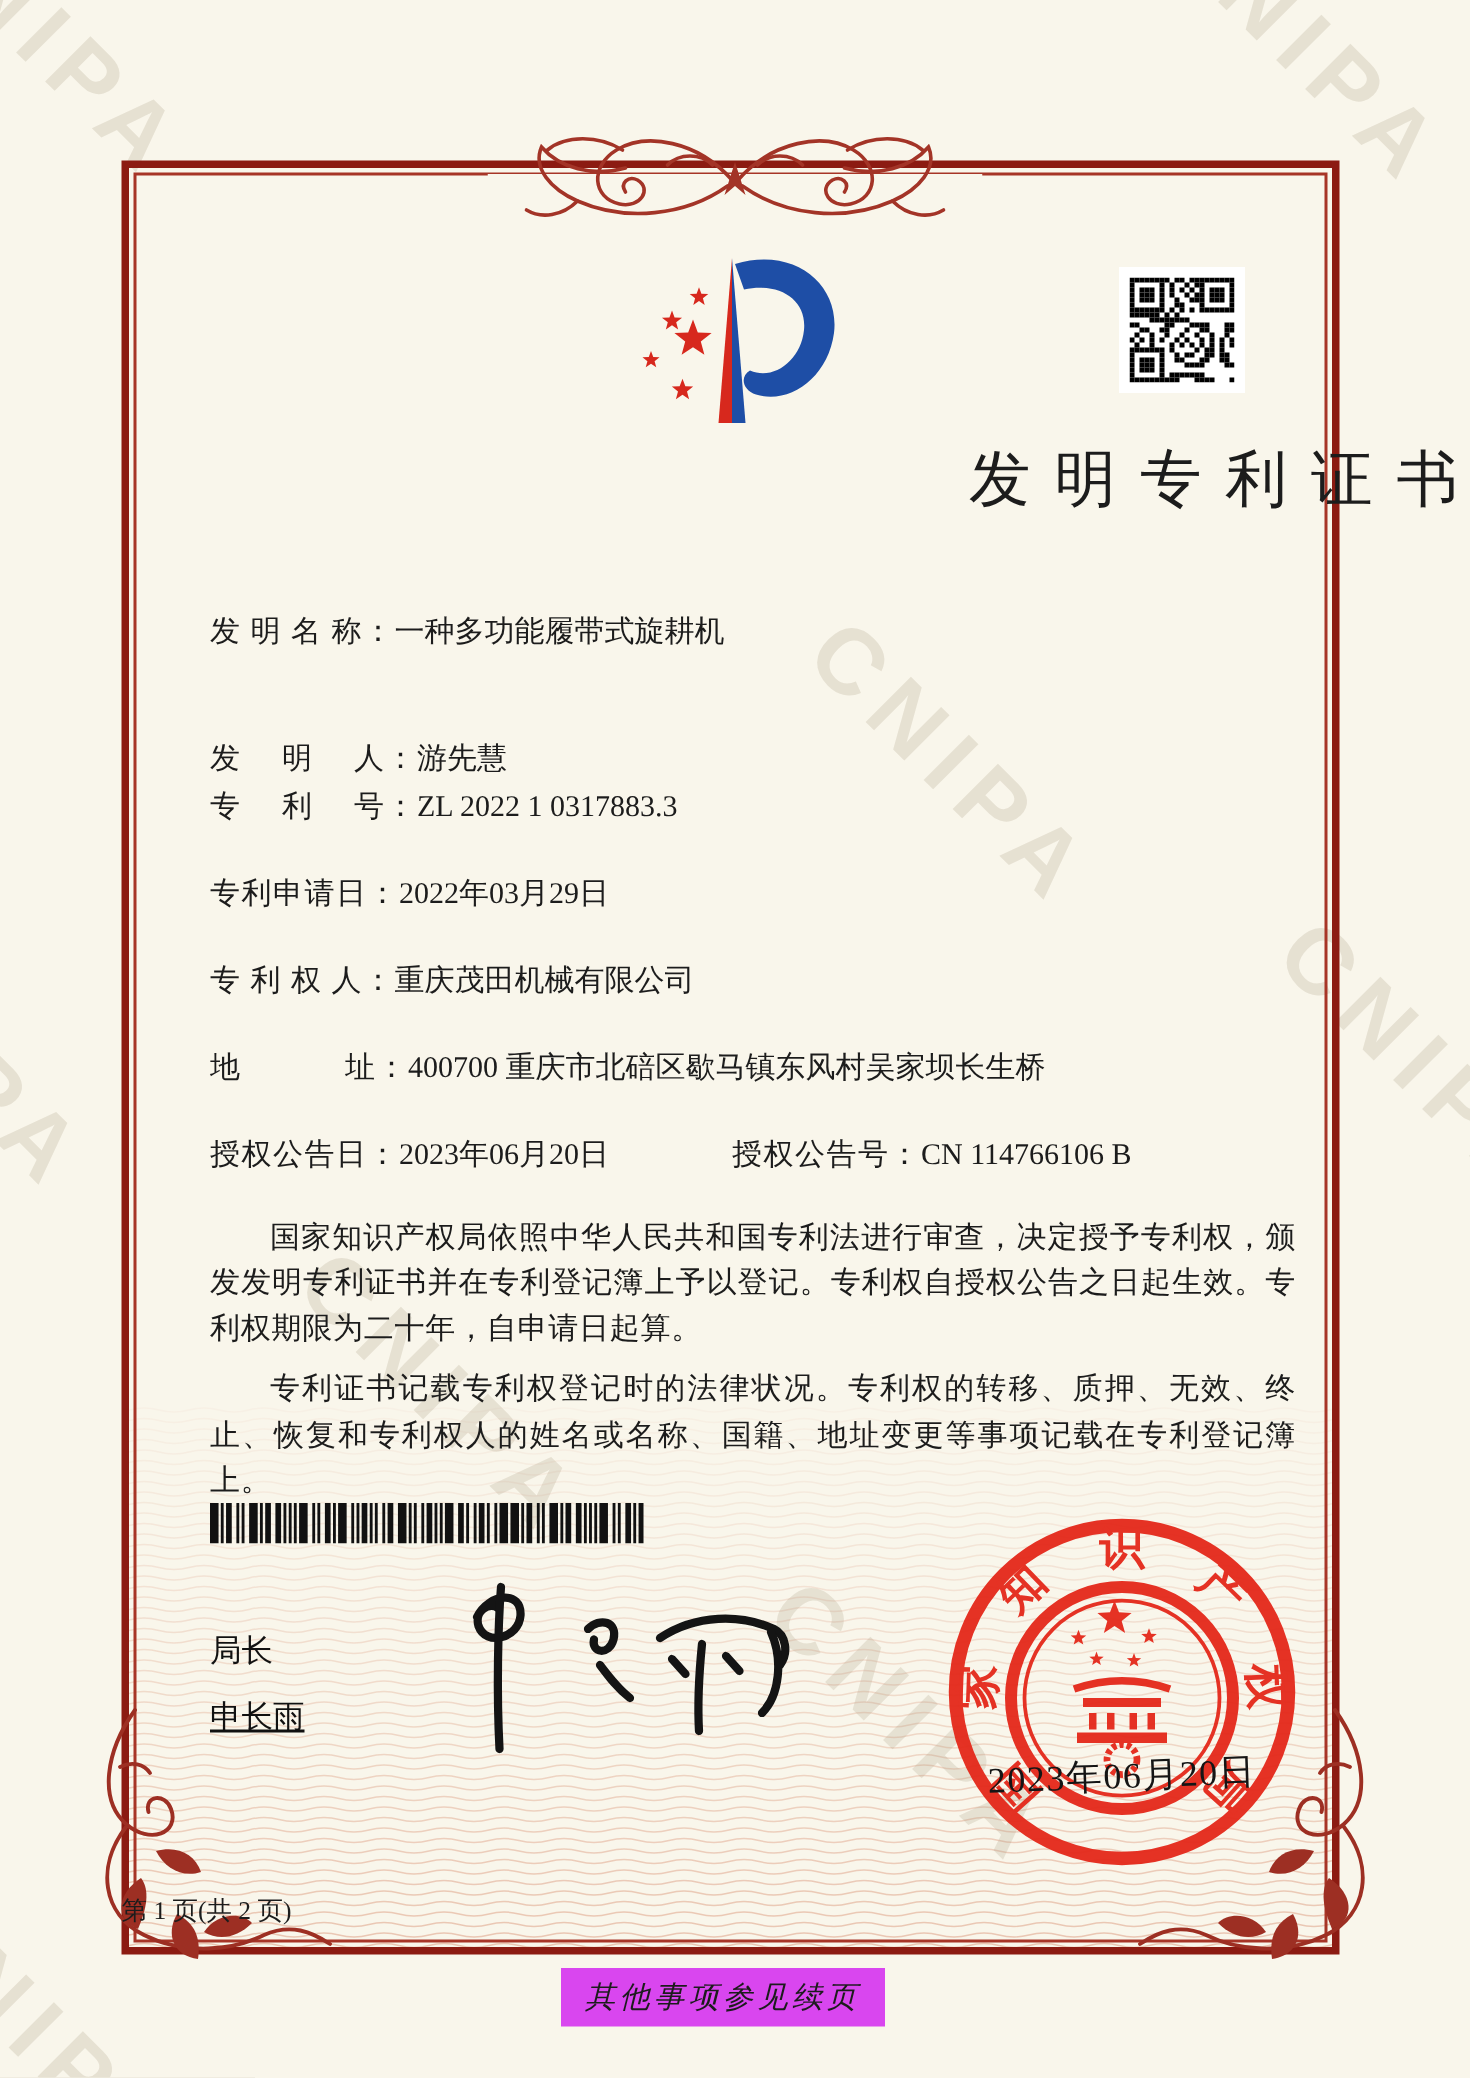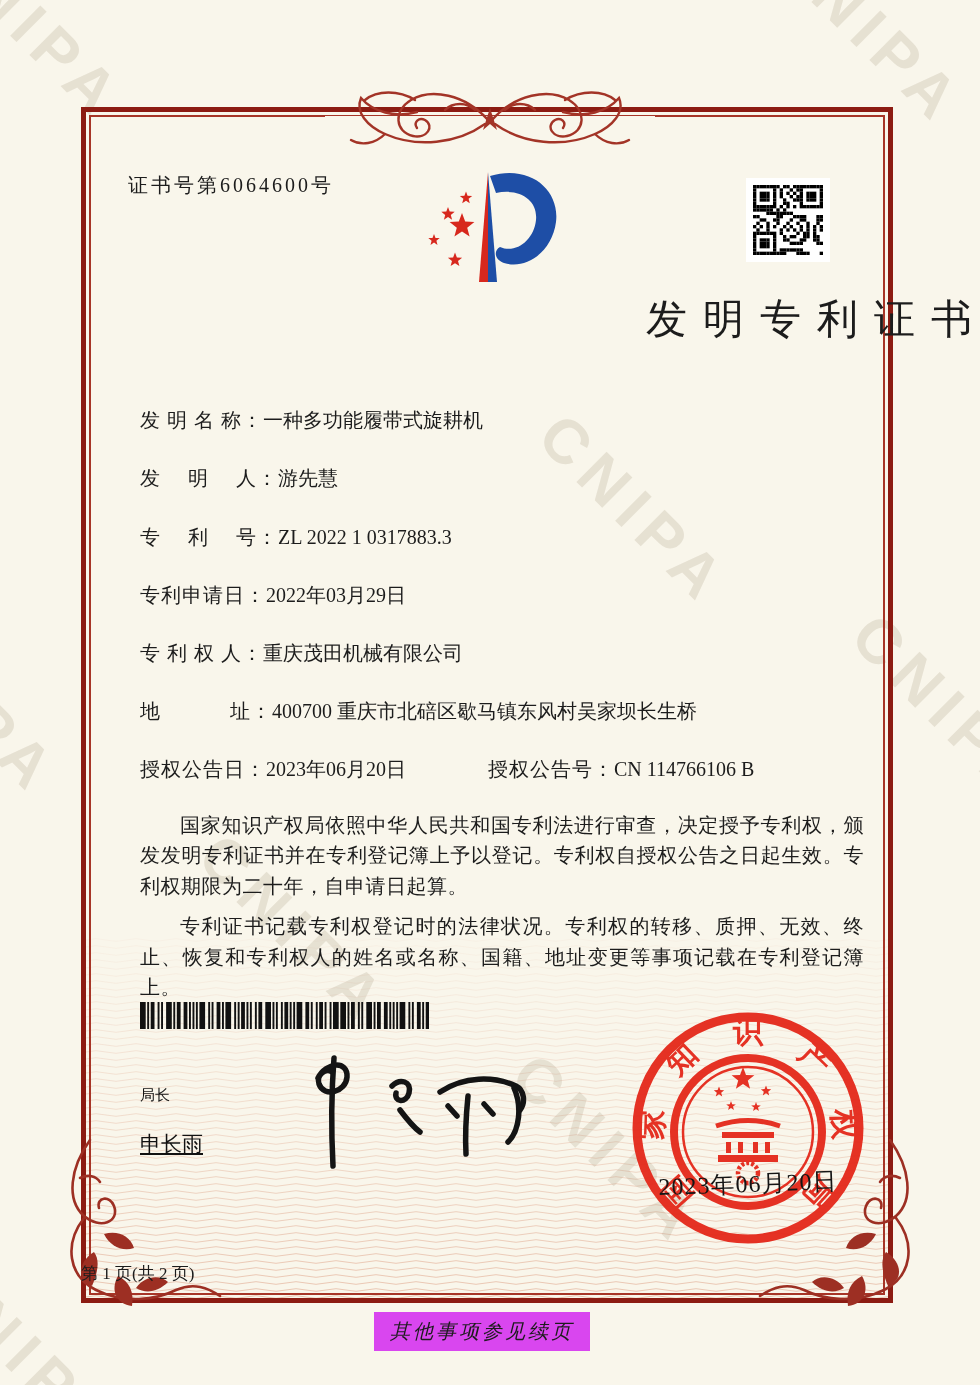--- a/index.html
+++ b/index.html
@@ -18,30 +18,30 @@
   
   .cert-no{position:absolute;left:128px;top:172px;font-size:20px;letter-spacing:3px;z-index:5;}
   .logo{position:absolute;left:424px;top:164px;z-index:5;}
   .qr-box{position:absolute;left:746px;top:178px;width:84px;height:84px;background:#fff;z-index:5;}
   .qr-box svg{position:absolute;left:7px;top:7px;}
   .title{position:absolute;left:81px;top:292px;width:907px;text-align:right;
          font-size:41px;font-weight:normal;letter-spacing:16px;z-index:5;}
   
   .field-row{position:absolute;left:140px;font-size:20px;z-index:5;white-space:pre;}
   .flabel{letter-spacing:1px;}
-  .r0{top:407px}.r1{top:465px}.r2{top:524px}.r3{top:582px}
+  .r0{top:407px}.r1{top:492px}.r2{top:524px}.r3{top:582px}
   .r4{top:640px}.r5{top:698px}.r6{top:756px}.r7{top:756px;left:488px;}
   
   .paras{position:absolute;left:140px;top:810px;width:724px;z-index:5;
          font-size:20px;line-height:1.52;text-align:justify;letter-spacing:0.5px;}
   .paras p{margin:0 0 10px 0;text-indent:2em;}
   
   .barcode{position:absolute;left:140px;top:1002px;z-index:5;}
   .signer-title{position:absolute;left:140px;top:1086px;font-family:Liberation Serif, serif;
-                font-size:15px;color:#111;z-index:6;}
+                font-size:21px;color:#111;z-index:6;}
   .signer-name{position:absolute;left:140px;top:1130px;font-family:"Liberation Sans",sans-serif;
                font-size:21px;color:#111;z-index:6;text-decoration:underline;}
   .sig{position:absolute;left:272px;top:1044px;z-index:6;}
   .seal{position:absolute;left:628px;top:1008px;z-index:6;opacity:0.95;}
   .seal-date{position:absolute;left:650px;top:1168px;width:196px;text-align:center;
              font-size:24px;color:#151515;z-index:7;transform:rotate(-2deg);letter-spacing:1px;}
   .page-info{position:absolute;left:81px;top:1262px;width:800px;
              font-size:17px;z-index:5;}
   .note-box{position:absolute;left:374px;top:1312px;background:#d946ef;padding:6px 16px;
             font-size:20px;font-style:italic;letter-spacing:3px;z-index:6;}
@@ -155,21 +155,20 @@
       <path d="M50,2 C30,30 26,62 44,78 C60,92 80,84 74,68 C70,57 56,59 59,70"></path>
       <path d="M44,80 C24,106 28,138 56,152 C84,166 116,162 136,152 C154,144 168,150 180,158"></path>
       <path d="M54,114 C38,124 36,142 52,148 C58,134 60,122 54,114 Z" fill="#9d2f23" stroke="none"></path>
       <path d="M78,138 C70,152 76,166 92,168 C94,154 90,144 78,138 Z" fill="#9d2f23" stroke="none"></path>
       <path d="M96,150 C104,138 120,136 128,144 C118,154 106,156 96,150 Z" fill="#9d2f23" stroke="none"></path>
       <path d="M64,96 C78,92 90,98 94,110 C82,114 70,108 64,96 Z" fill="#9d2f23" stroke="none"></path>
       <path d="M40,40 C48,36 56,38 60,44"></path>
     </g>
   </svg>
 
-  <div class="cert-no">证书号第6064600号</div>
 
   <svg class="logo" width="140" height="124" viewBox="0 0 140 124">
     <path d="M66,12 C106,0 136,26 132,58 C128,88 102,106 80,99 C71,96 69,87 76,83 C92,90 110,76 112,56 C114,36 96,24 72,29 Z" fill="#1e4ea6"></path>
     <polygon points="64,8 55,118 64,118" fill="#d7281d"></polygon>
     <polygon points="64,8 64,118 73,118" fill="#1e4ea6"></polygon>
     <g id="logo-stars" fill="#d7281d">
         <path d="M42.0,27.5L43.6,31.8L48.2,32.0L44.6,34.8L45.8,39.3L42.0,36.7L38.2,39.3L39.4,34.8L35.8,32.0L40.4,31.8Z"></path>
         <path d="M24.0,43.0L25.7,47.6L30.7,47.8L26.8,50.9L28.1,55.7L24.0,52.9L19.9,55.7L21.2,50.9L17.3,47.8L22.3,47.6Z"></path>
         <path d="M10.0,70.0L11.5,74.0L15.7,74.1L12.4,76.8L13.5,80.9L10.0,78.5L6.5,80.9L7.6,76.8L4.3,74.1L8.5,74.0Z"></path>
         <path d="M38.0,49.0L41.2,57.6L50.4,58.0L43.2,63.7L45.6,72.5L38.0,67.5L30.4,72.5L32.8,63.7L25.6,58.0L34.8,57.6Z"></path>

